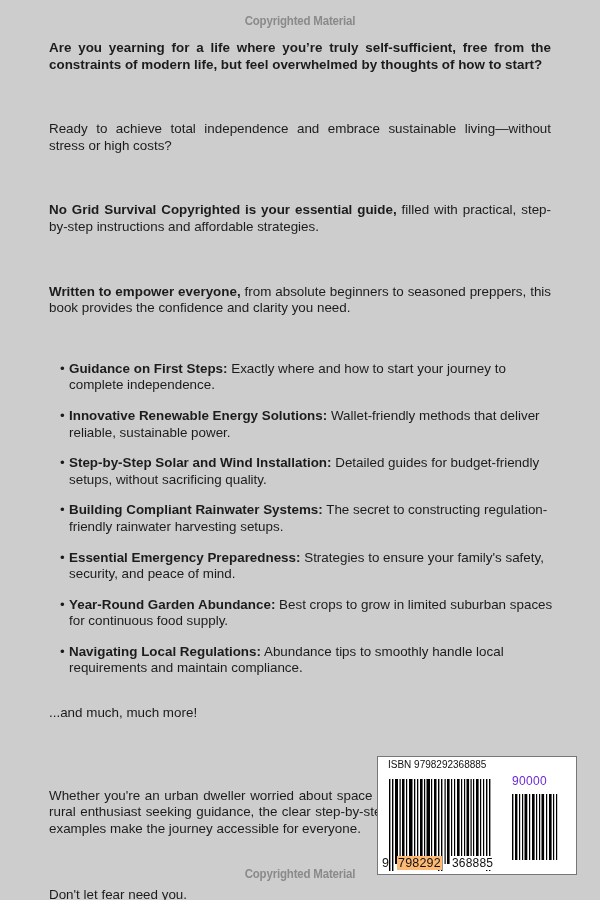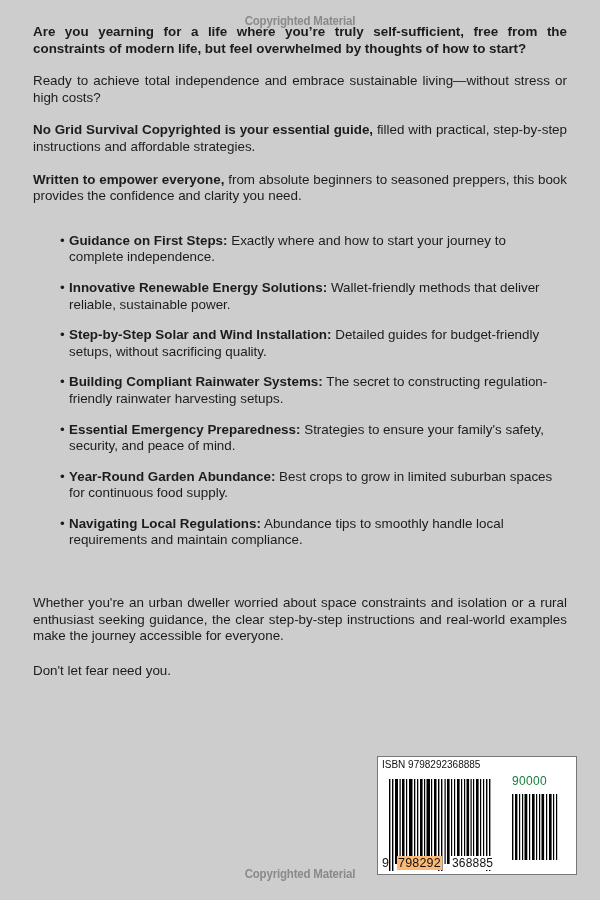--- a/index.html
+++ b/index.html
@@ -15,44 +15,44 @@
     font-family: "Liberation Sans", sans-serif;
     font-weight: bold; font-size: 12.5px; color: #8a8a8a;
     letter-spacing: -0.2px; transform: scaleX(0.92);
   }
   .wm-top { top: 14px; }
   .wm-bottom { top: 867px; left: 0; }
   .content {
     position: absolute; left: 33px; top: 24px; width: 534px;
     font-size: 13.4px; line-height: 16.6px;
   }
-  .content p { margin: 0; text-align: justify; }
+  .content p { margin: 16px; text-align: justify; }
   .p-gap { height: 16px; }
   .lead { font-weight: bold; }
   b { font-weight: bold; }
   .intro-list { margin: 0; padding: 0; list-style: none; }
   .intro-list li {
     position: relative; padding-left: 36px; margin-right: 12px;
     text-align: left;
   }
   .intro-list li + li { margin-top: 14px; }
   .intro-list li .bullet {
     position: absolute; left: 27px; top: 0;
   }
   .italic { font-style: italic; }
   .barcode-box {
     position: absolute; left: 377px; top: 756px; width: 198px; height: 117px;
     background: #ffffff; border: 1px solid #777;
   }
   .isbn-label {
-    position: absolute; left: 4px; top: 2px; font-size: 10px;
+    position: absolute; left: 10px; top: 2px; font-size: 10px;
     letter-spacing: 0px; color: #111;
   }
   .addon-price {
-    position: absolute; left: 134px; top: 17px; font-size: 12px; color: #15803d;
+    position: absolute; left: 134px; top: 17px; font-size: 12px; color: #6d28d9;
     letter-spacing: 0.3px;
   }
   .lead-digit {
     position: absolute; left: 4px; top: 99px; font-size: 12.5px; color: #111;
   }
   .grp1 {
     position: absolute; left: 19px; top: 99px; font-size: 12.5px; color: #111;
     background: #fdba74; padding: 0 1px; letter-spacing: 0.2px;
   }
   .grp2 {
@@ -81,20 +81,21 @@
     <li><span class="bullet">•</span><b>Guidance on First Steps:</b><span> Exactly where and how to start your journey to complete independence.</span></li>
     <li><span class="bullet">•</span><b>Innovative Renewable Energy Solutions:</b><span> Wallet-friendly methods that deliver reliable, sustainable power.</span></li>
     <li><span class="bullet">•</span><b>Step-by-Step Solar and Wind Installation:</b><span> Detailed guides for budget-friendly setups, without sacrificing quality.</span></li>
     <li><span class="bullet">•</span><b>Building Compliant Rainwater Systems:</b><span> The secret to constructing regulation-friendly rainwater harvesting setups.</span></li>
     <li><span class="bullet">•</span><b>Essential Emergency Preparedness:</b><span> Strategies to ensure your family's safety, security, and peace of mind.</span></li>
     <li><span class="bullet">•</span><b>Year-Round Garden Abundance:</b><span> Best crops to grow in limited suburban spaces for continuous food supply.</span></li>
     <li><span class="bullet">•</span><b>Navigating Local Regulations:</b><span> Abundance tips to smoothly handle local requirements and maintain compliance.</span></li>
   </ul>
 
   <div class="p-gap" style="height:12px"></div>
+  <p>...and much, much more!</p>
   <div class="p-gap" style="height:18px"></div>
   <div class="p-gap"></div>
   <p>Whether you're an urban dweller worried about space constraints and isolation or a rural enthusiast seeking guidance, the clear step-by-step instructions and real-world examples make the journey accessible for everyone.</p>
   <div class="p-gap" style="height:18px"></div>
   <p>Don't let fear need you.</p>
 </div>
 
 <div class="watermark wm-bottom">Copyrighted Material</div>
 
 <div class="barcode-box">

